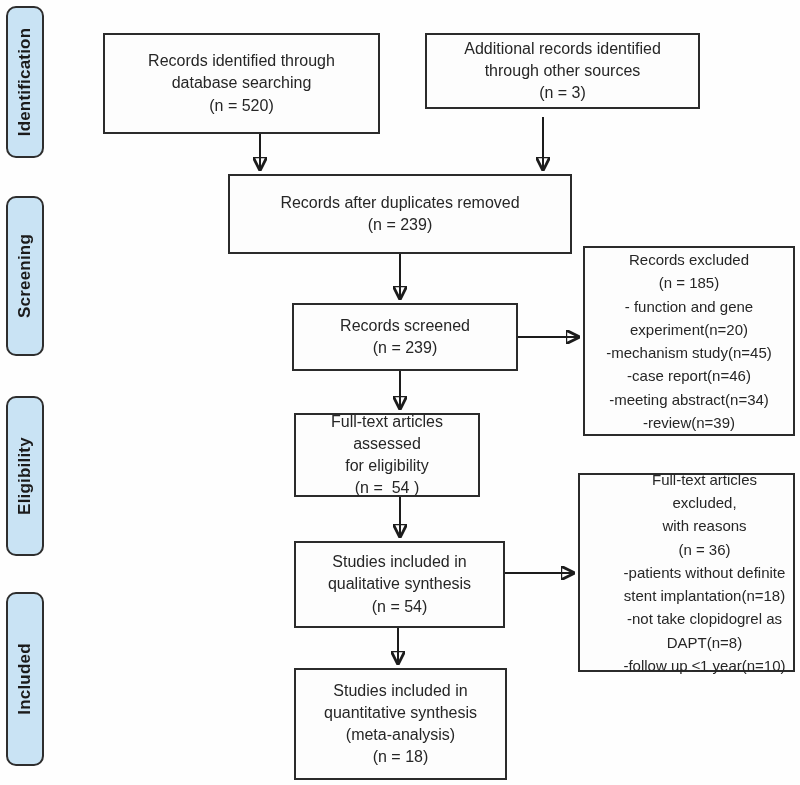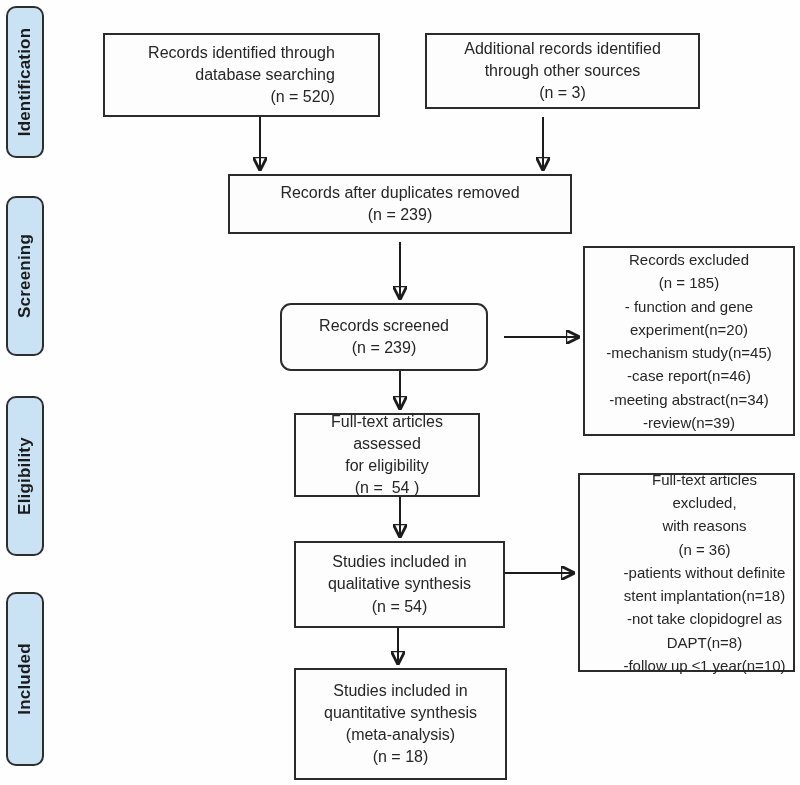--- a/index.html
+++ b/index.html
@@ -93,38 +93,38 @@
   <div class="stage" style="left:6px; top:196px; height:160px;">
     <span class="vlabel">Screening</span>
   </div>
   <div class="stage" style="left:6px; top:396px; height:160px;">
     <span class="vlabel">Eligibility</span>
   </div>
   <div class="stage" style="left:6px; top:592px; height:174px;">
     <span class="vlabel">Included</span>
   </div>
 
-  <div class="fbox" style="left:103px; top:33px; width:277px; height:84px;text-align:right;">
+  <div class="fbox" style="left:103px; top:33px; width:277px; height:101px;">
     <span class="txt">Records identified through
 database searching
 (n = 520)</span>
   </div>
 
   <div class="fbox" style="left:425px; top:33px; width:275px; height:76px;">
     <span class="txt">Additional records identified
 through other sources
 (n = 3)</span>
   </div>
 
-  <div class="fbox" style="left:228px; top:174px; width:344px; height:60px;">
+  <div class="fbox" style="left:228px; top:174px; width:344px; height:80px;">
     <span class="txt">Records after duplicates removed
 (n = 239)</span>
   </div>
 
-  <div class="fbox" style="left:280px; top:303px; width:208px; height:68px;border-radius:11px;">
+  <div class="fbox" style="left:292px; top:303px; width:226px; height:68px;">
     <span class="txt">Records screened
 (n = 239)</span>
   </div>
 
   <div class="fbox side" style="left:583px; top:230px; width:212px; height:190px;margin-top:16px;">
     <span class="txt">Records excluded
 (n = 185)
 - function and gene
 experiment(n=20)
 -mechanism study(n=45)

